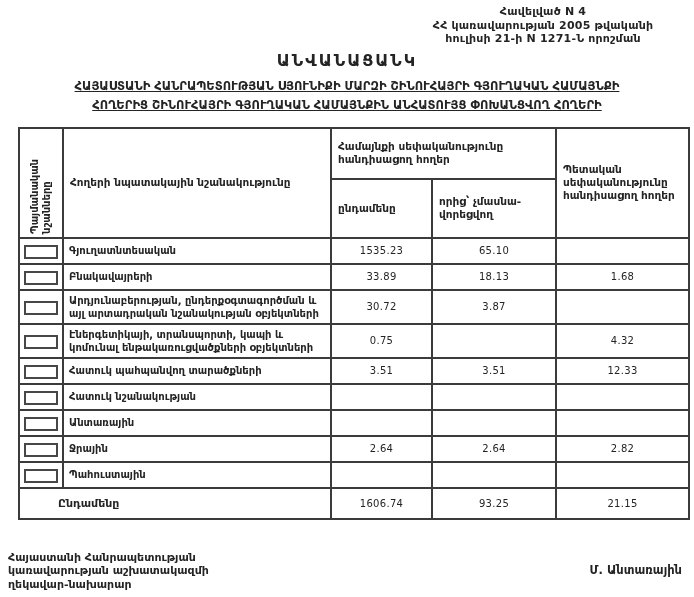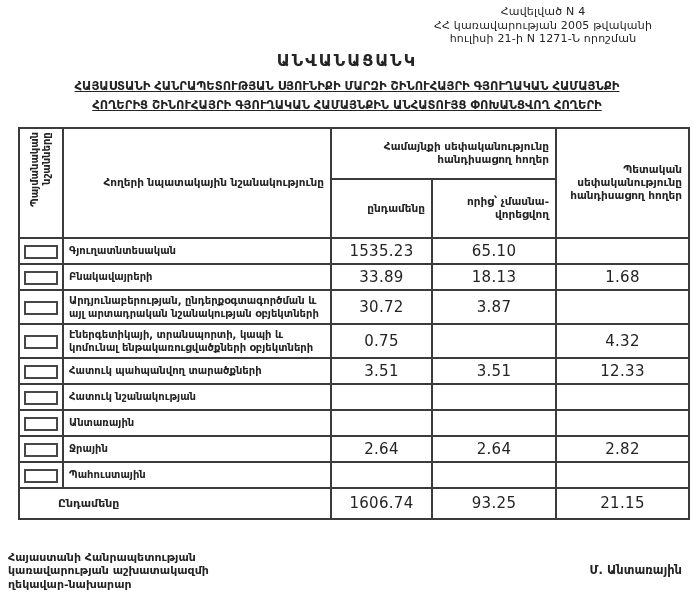--- a/index.html
+++ b/index.html
@@ -7,21 +7,21 @@
   body {
     font-family:"DejaVu Sans", sans-serif;
     color:#242424;
     -webkit-font-smoothing:none;
   }
   .page { width:694px; height:597px; padding-top:5px; position:relative; }
 
   
   .appendix {
     width:286px; margin-left:400px;
-    text-align:center; font-weight:normal;
+    text-align:center; font-weight:bold;
     font-size:11px; line-height:13.5px;
     letter-spacing:0.2px;
   }
 
   
   .doc-title {
     text-align:center; font-weight:bold;
     font-size:16px; letter-spacing:2px;
     margin-top:5px;
   }
@@ -41,21 +41,21 @@
     margin:12px 0 0 18px;
     table-layout:fixed;
   }
   th, td {
     border:2px solid #3b3b3b;
     vertical-align:middle;
   }
   thead th {
     font-size:10.5px; font-weight:bold;
     line-height:13px; padding:3px 6px;
-    text-align:right;
+    text-align:left;
   }
   th.group-header { height:50px; }
   tr.subheader th { height:56px; font-size:10.5px; }
   .vert {
     writing-mode:vertical-rl;
     transform:rotate(180deg);
     font-size:10px; line-height:12px;
     font-weight:bold;
     margin:0 auto; max-height:102px;
     white-space:normal;
@@ -65,21 +65,21 @@
     display:inline-block; width:34px; height:14px;
     border:2px solid #474747; background:#fff;
     vertical-align:middle;
   }
   td.label-cell {
     font-size:10px; font-weight:bold;
     line-height:13px; padding:3px 4px 3px 5px;
     text-align:left;
   }
   td.num-cell {
-    text-align:center; font-size:15px;
+    text-align:center; font-size:10px;
     font-weight:400; letter-spacing:0.3px;
   }
   tr.total-row td { height:31px; }
   td.total-label {
     font-size:11px; font-weight:bold;
     padding-left:38px; text-align:left;
   }
 
   
   .footer {

